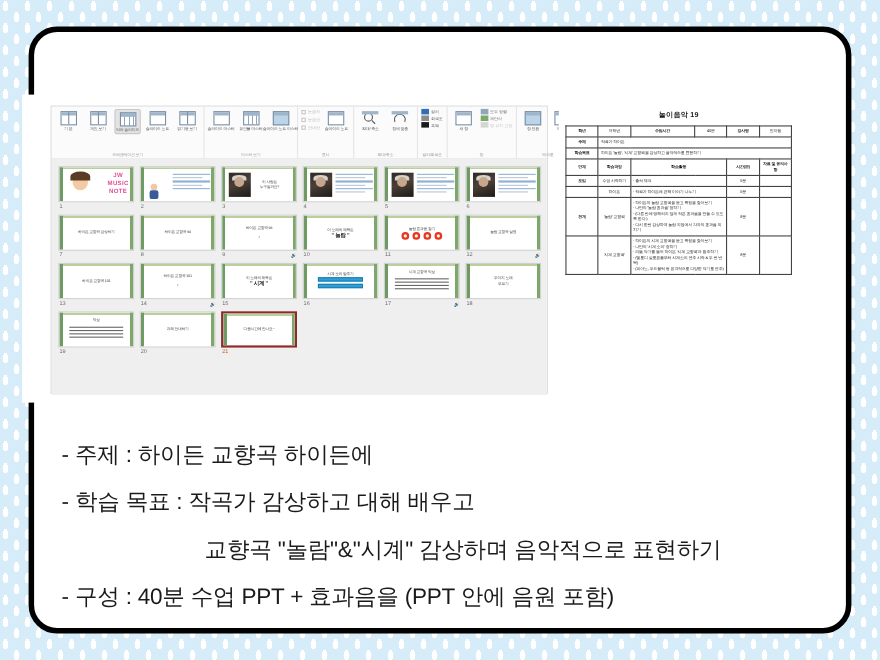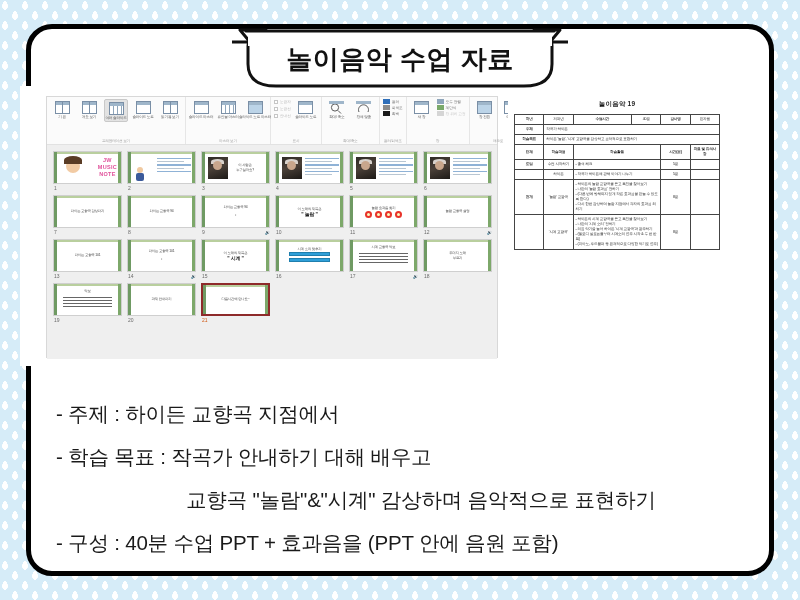--- a/index.html
+++ b/index.html
@@ -293,28 +293,20 @@
   .desc-line.indent { padding-left: 130px; }
 </style>
 </head>
 <body>
 
 <div id="slide-root">
   <div id="raindrop-overlay"></div>
 
   <div id="content-card"></div>
 
-  <div id="title-banner-wrap">
-    <svg viewBox="0 0 336 66" preserveAspectRatio="none" aria-hidden="true">
-      <path d="M0,14 L18,14 L8,2 L34,2 Q16,2 16,18 L16,36 Q16,58 44,58 L292,58 Q320,58 320,36 L320,18 Q320,2 302,2 L328,2 L318,14 L336,14" fill="#ffffff" stroke="#111111" stroke-width="3" stroke-linejoin="round"></path>
-      <path d="M16,4 L320,4 L320,18 L16,18 Z" fill="#ffffff" stroke="none"></path>
-      <path d="M14,3 L322,3" stroke="#111111" stroke-width="3" stroke-linecap="round"></path>
-    </svg>
-    <div id="banner-title">놀이음악 수업 자료</div>
-  </div>
 
   <div id="screenshot-region">
 
     <div id="ppt-window">
 
       <div id="ppt-ribbon">
 
         <div class="rib-group">
           <div class="rib-items">
             <div class="rib-btn">
@@ -850,19 +842,19 @@
               <td class="ctr">8분</td>
               <td></td>
             </tr>
           </tbody>
       </table>
     </div>
 
   </div>
 
   <div id="desc-block">
-    <div class="desc-line">- 주제 : 하이든 교향곡 지점에서</div>
-    <div class="desc-line">- 학습 목표 : 작곡가 안내하기 대해 배우고</div>
+    <div class="desc-line">- 주제 : 하이든 교향곡 하이든에</div>
+    <div class="desc-line">- 학습 목표 : 작곡가 감상하고 대해 배우고</div>
     <div class="desc-line indent">교향곡 "놀람"&amp;"시계" 감상하며 음악적으로 표현하기</div>
     <div class="desc-line">- 구성 : 40분 수업  PPT + 효과음을 (PPT 안에 음원 포함)</div>
   </div>
 
 </div>
 
 </body></html>

